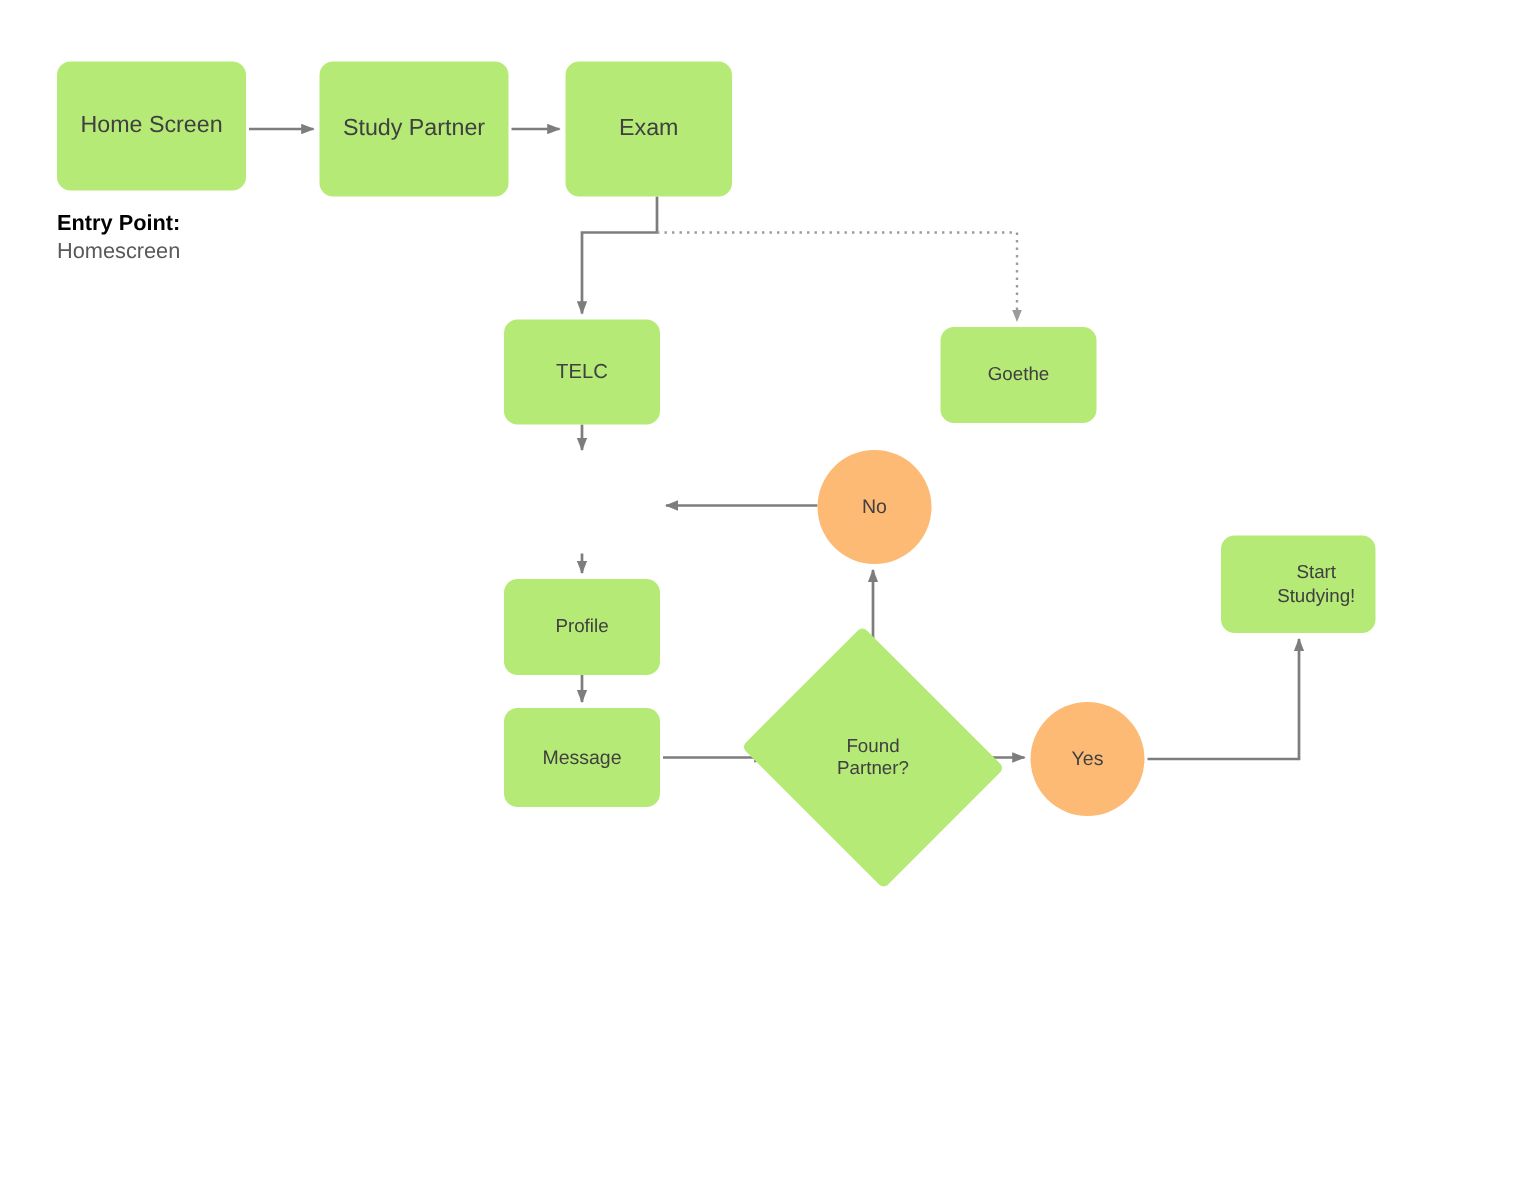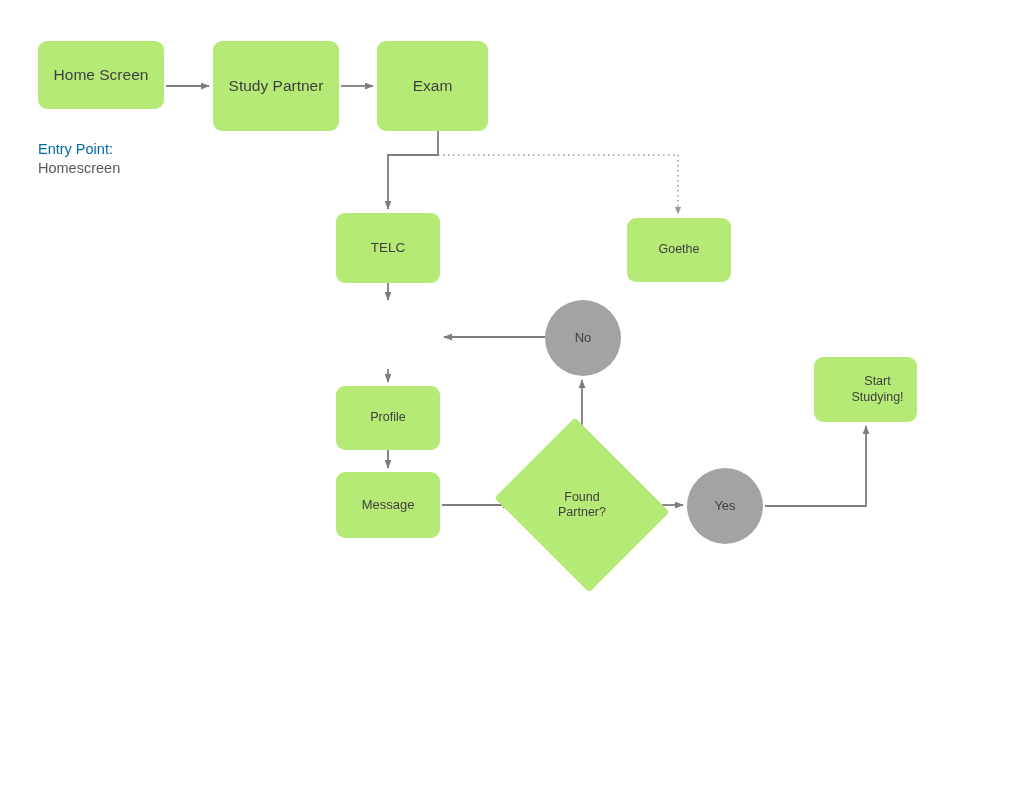--- a/index.html
+++ b/index.html
@@ -41,21 +41,21 @@
     text-align: center;
     color: #404040;
     line-height: 1.22;
     white-space: pre-line;
   }
   .node.rect {
     background: #b5ea76;
     border-radius: 9px;
   }
   .node.circle {
-    background: #a3a3a3;
+    background: #fdba74;
     border-radius: 50%;
   }
   .node.diamond-wrap {
     background: transparent;
   }
   .diamond-shape {
     position: absolute;
     left: 0;
     top: 0;
     width: 100%;
@@ -68,22 +68,22 @@
     position: relative;
     z-index: 2;
   }
   
   .annotation {
     position: absolute;
     color: #595959;
     font-family: "Liberation Sans", sans-serif;
   }
   .annotation .ann-title {
-    font-weight: normal;
-    color: #0369a1;
+    font-weight: bold;
+    color: #000000;
   }
   .ann-entry {
     left: 38px;
     top: 140px;
     width: 230px;
     font-size: 14.5px;
     line-height: 1.32;
   }
   .ann-entry .ann-title { display: block; }
   .ann-success {
@@ -151,21 +151,21 @@
 
     <g>
       <line x1="651" y1="505" x2="683" y2="505" stroke="#7d7d7d" stroke-width="1.8" marker-end="url(#arrowhead)"></line>
     </g>
 
     <g>
       <path d="M765,506 L866,506 L866,426" fill="none" stroke="#7d7d7d" stroke-width="1.8" stroke-linejoin="miter" marker-end="url(#arrowhead)"></path>
     </g>
   </svg>
 
-  <div class="node rect" style="left:38px;top:41px;width:126px;height:68px;font-size:15.5px;">Home Screen</div>
+  <div class="node rect" style="left:38px;top:41px;width:126px;height:86px;font-size:15.5px;">Home Screen</div>
 
   <div class="node rect" style="left:213px;top:41px;width:126px;height:90px;font-size:15.5px;">Study Partner</div>
 
   <div class="node rect" style="left:377px;top:41px;width:111px;height:90px;font-size:15.5px;">Exam</div>
 
   <div class="node rect" style="left:336px;top:213px;width:104px;height:70px;font-size:13.5px;">TELC</div>
 
   <div class="node rect" style="left:627px;top:218px;width:104px;height:64px;font-size:12.5px;text-align:right;">Goethe</div>
 
 

